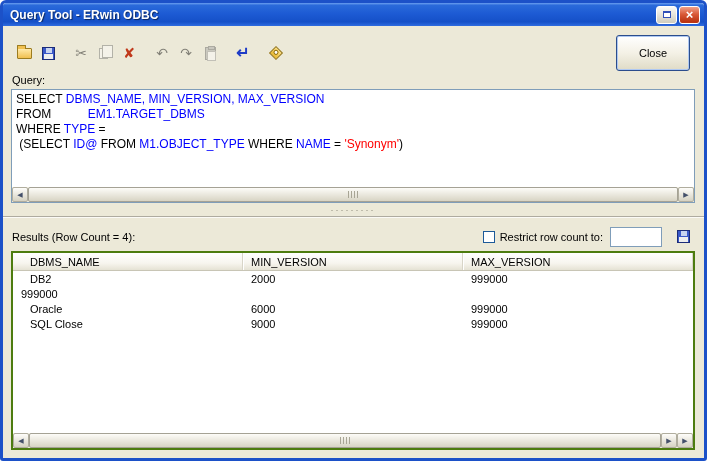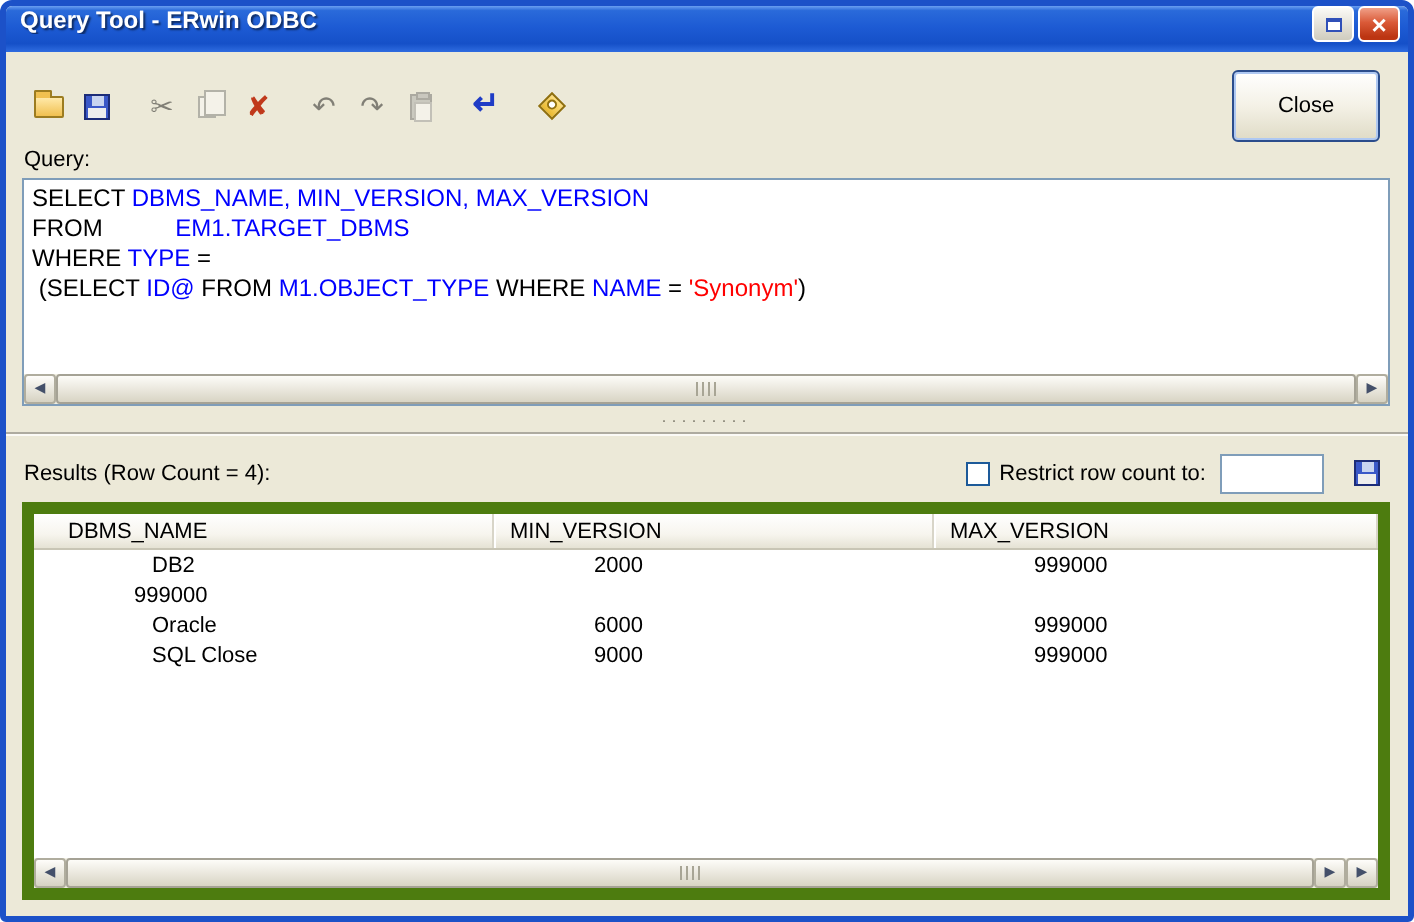--- a/index.html
+++ b/index.html
@@ -15,21 +15,21 @@
     width: 707px; height: 461px;
     background: #ece9d8;
     border: 3px solid #1c51c8;
     border-radius: 6px 6px 3px 3px;
     overflow: hidden;
   }
   
   .titlebar {
     position: absolute; top: 0; left: 0; right: 0; height: 23px;
     background: linear-gradient(180deg, #6a9ef0 0%, #2a6ada 10%, #1d5bd4 45%, #1550c8 82%, #2f6ce0 100%);
-    display: flex; align-items: flex-start;
+    display: flex; align-items: center;
     padding: 0 4px 0 7px;
   }
   .title {
     flex: 1; color: #fff; font-weight: bold; font-size: 12px;
     text-shadow: 1px 1px 1px rgba(0,0,0,.55);
     white-space: nowrap; overflow: hidden;
   }
   .caption-buttons { display: flex; gap: 2px; }
   .cap-btn {
     width: 21px; height: 18px; border-radius: 3px; border: 1px solid #fff;
@@ -120,31 +120,31 @@
   .restrict-toggle { display: flex; align-items: center; padding-left: 16px; }
   .checkbox { width: 12px; height: 12px; background: #fff; border: 1px solid #1d5a99; margin-right: 5px; }
   .restrict-input {
     width: 52px; height: 20px; margin-left: 7px;
     border: 1px solid #7f9db9; background: #fff;
     font-family: "Liberation Sans", sans-serif; font-size: 11px; padding: 1px 3px;
   }
   .disk-btn { width: 24px; height: 20px; margin-left: 9px; display: flex; align-items: center; justify-content: center; }
   .list {
     position: absolute; top: 34px; left: 8px; right: 9px; bottom: 8px;
-    background: #fff; border: 6px solid #4d7c0f;
+    background: #fff; border: 2px solid #4d7c0f;
     display: flex; flex-direction: column; overflow: hidden;
   }
   .list-header {
     display: flex; height: 18px; flex: none;
     background: linear-gradient(#ffffff, #f7f5ee 60%, #e5e2d4);
     border-bottom: 1px solid #c8c5b5;
   }
   .hcell { display: flex; align-items: center; border-right: 1px solid #d8d5c8; box-shadow: 1px 0 0 #fff; }
   .list-body { flex: 1; overflow: hidden; }
-  .lrow { display: flex; height: 15px; align-items: center; margin-left: 42px; }
+  .lrow { display: flex; height: 15px; align-items: center; }
   .lcell { white-space: nowrap; overflow: hidden; }
   .c0 { width: 230px; padding-left: 17px; }
   .c1 { width: 220px; padding-left: 8px; }
   .c2 { flex: 1; padding-left: 8px; }
 </style>
 </head>
 <body>
 
 <div class="window">
 

